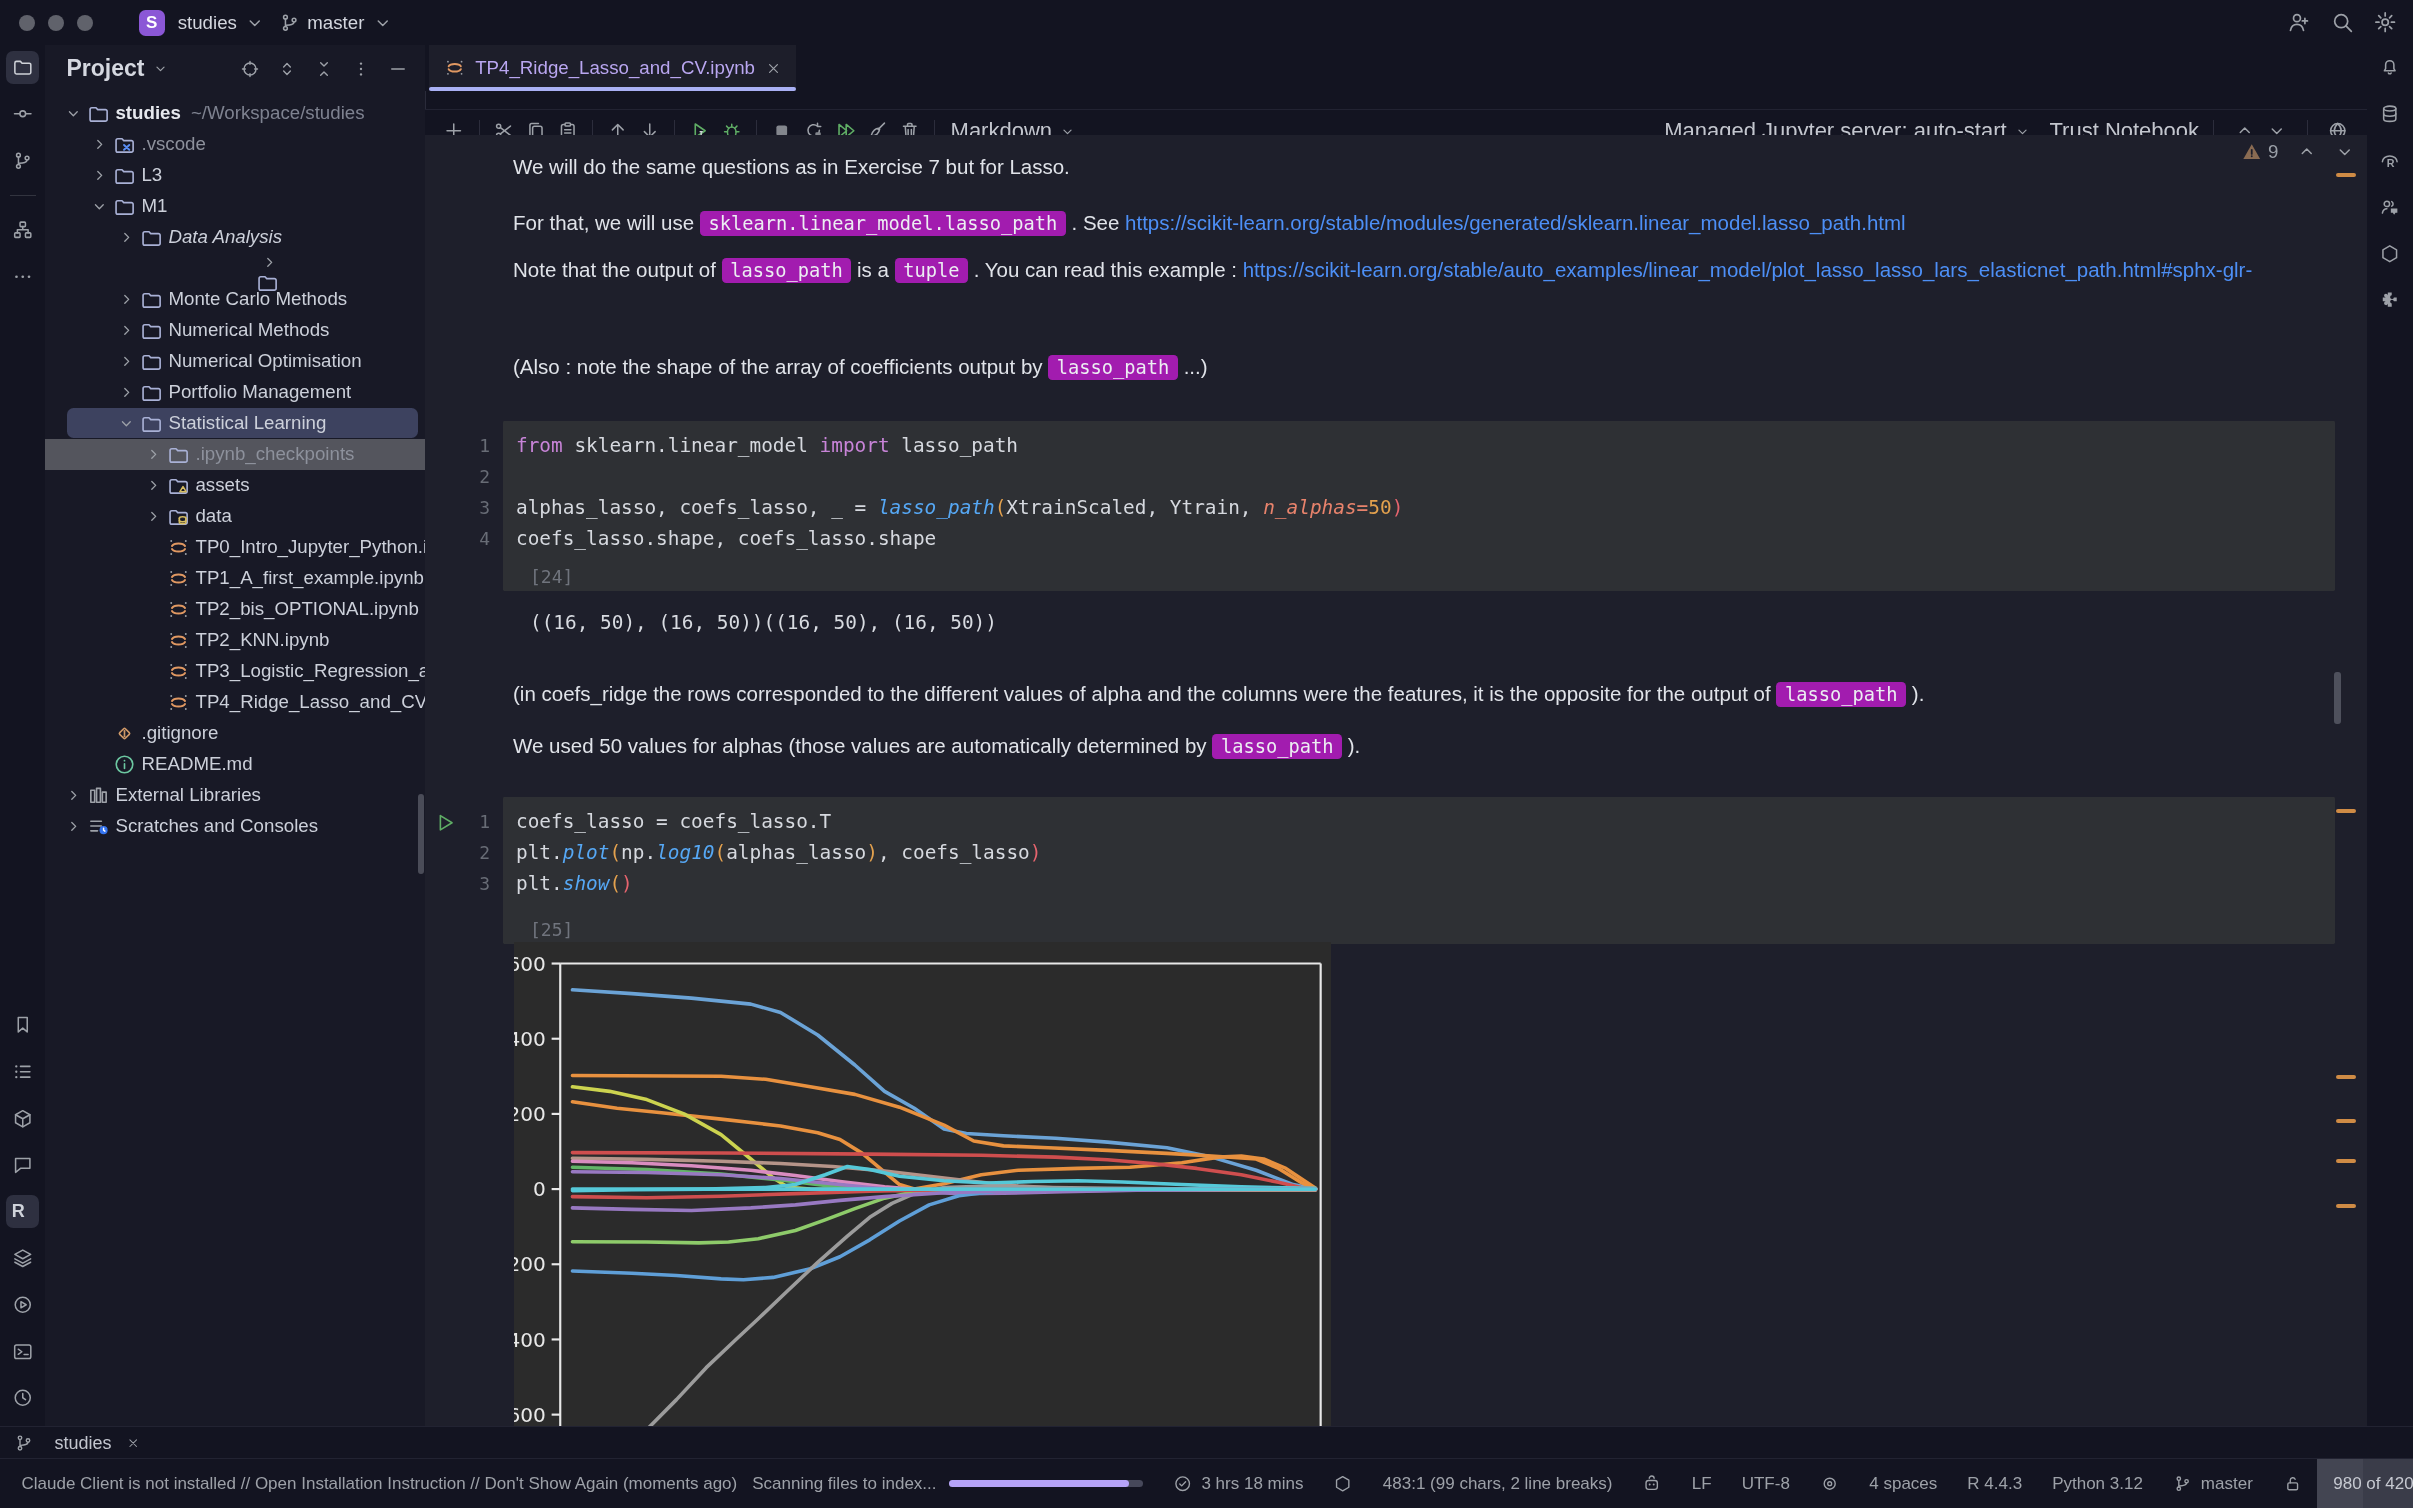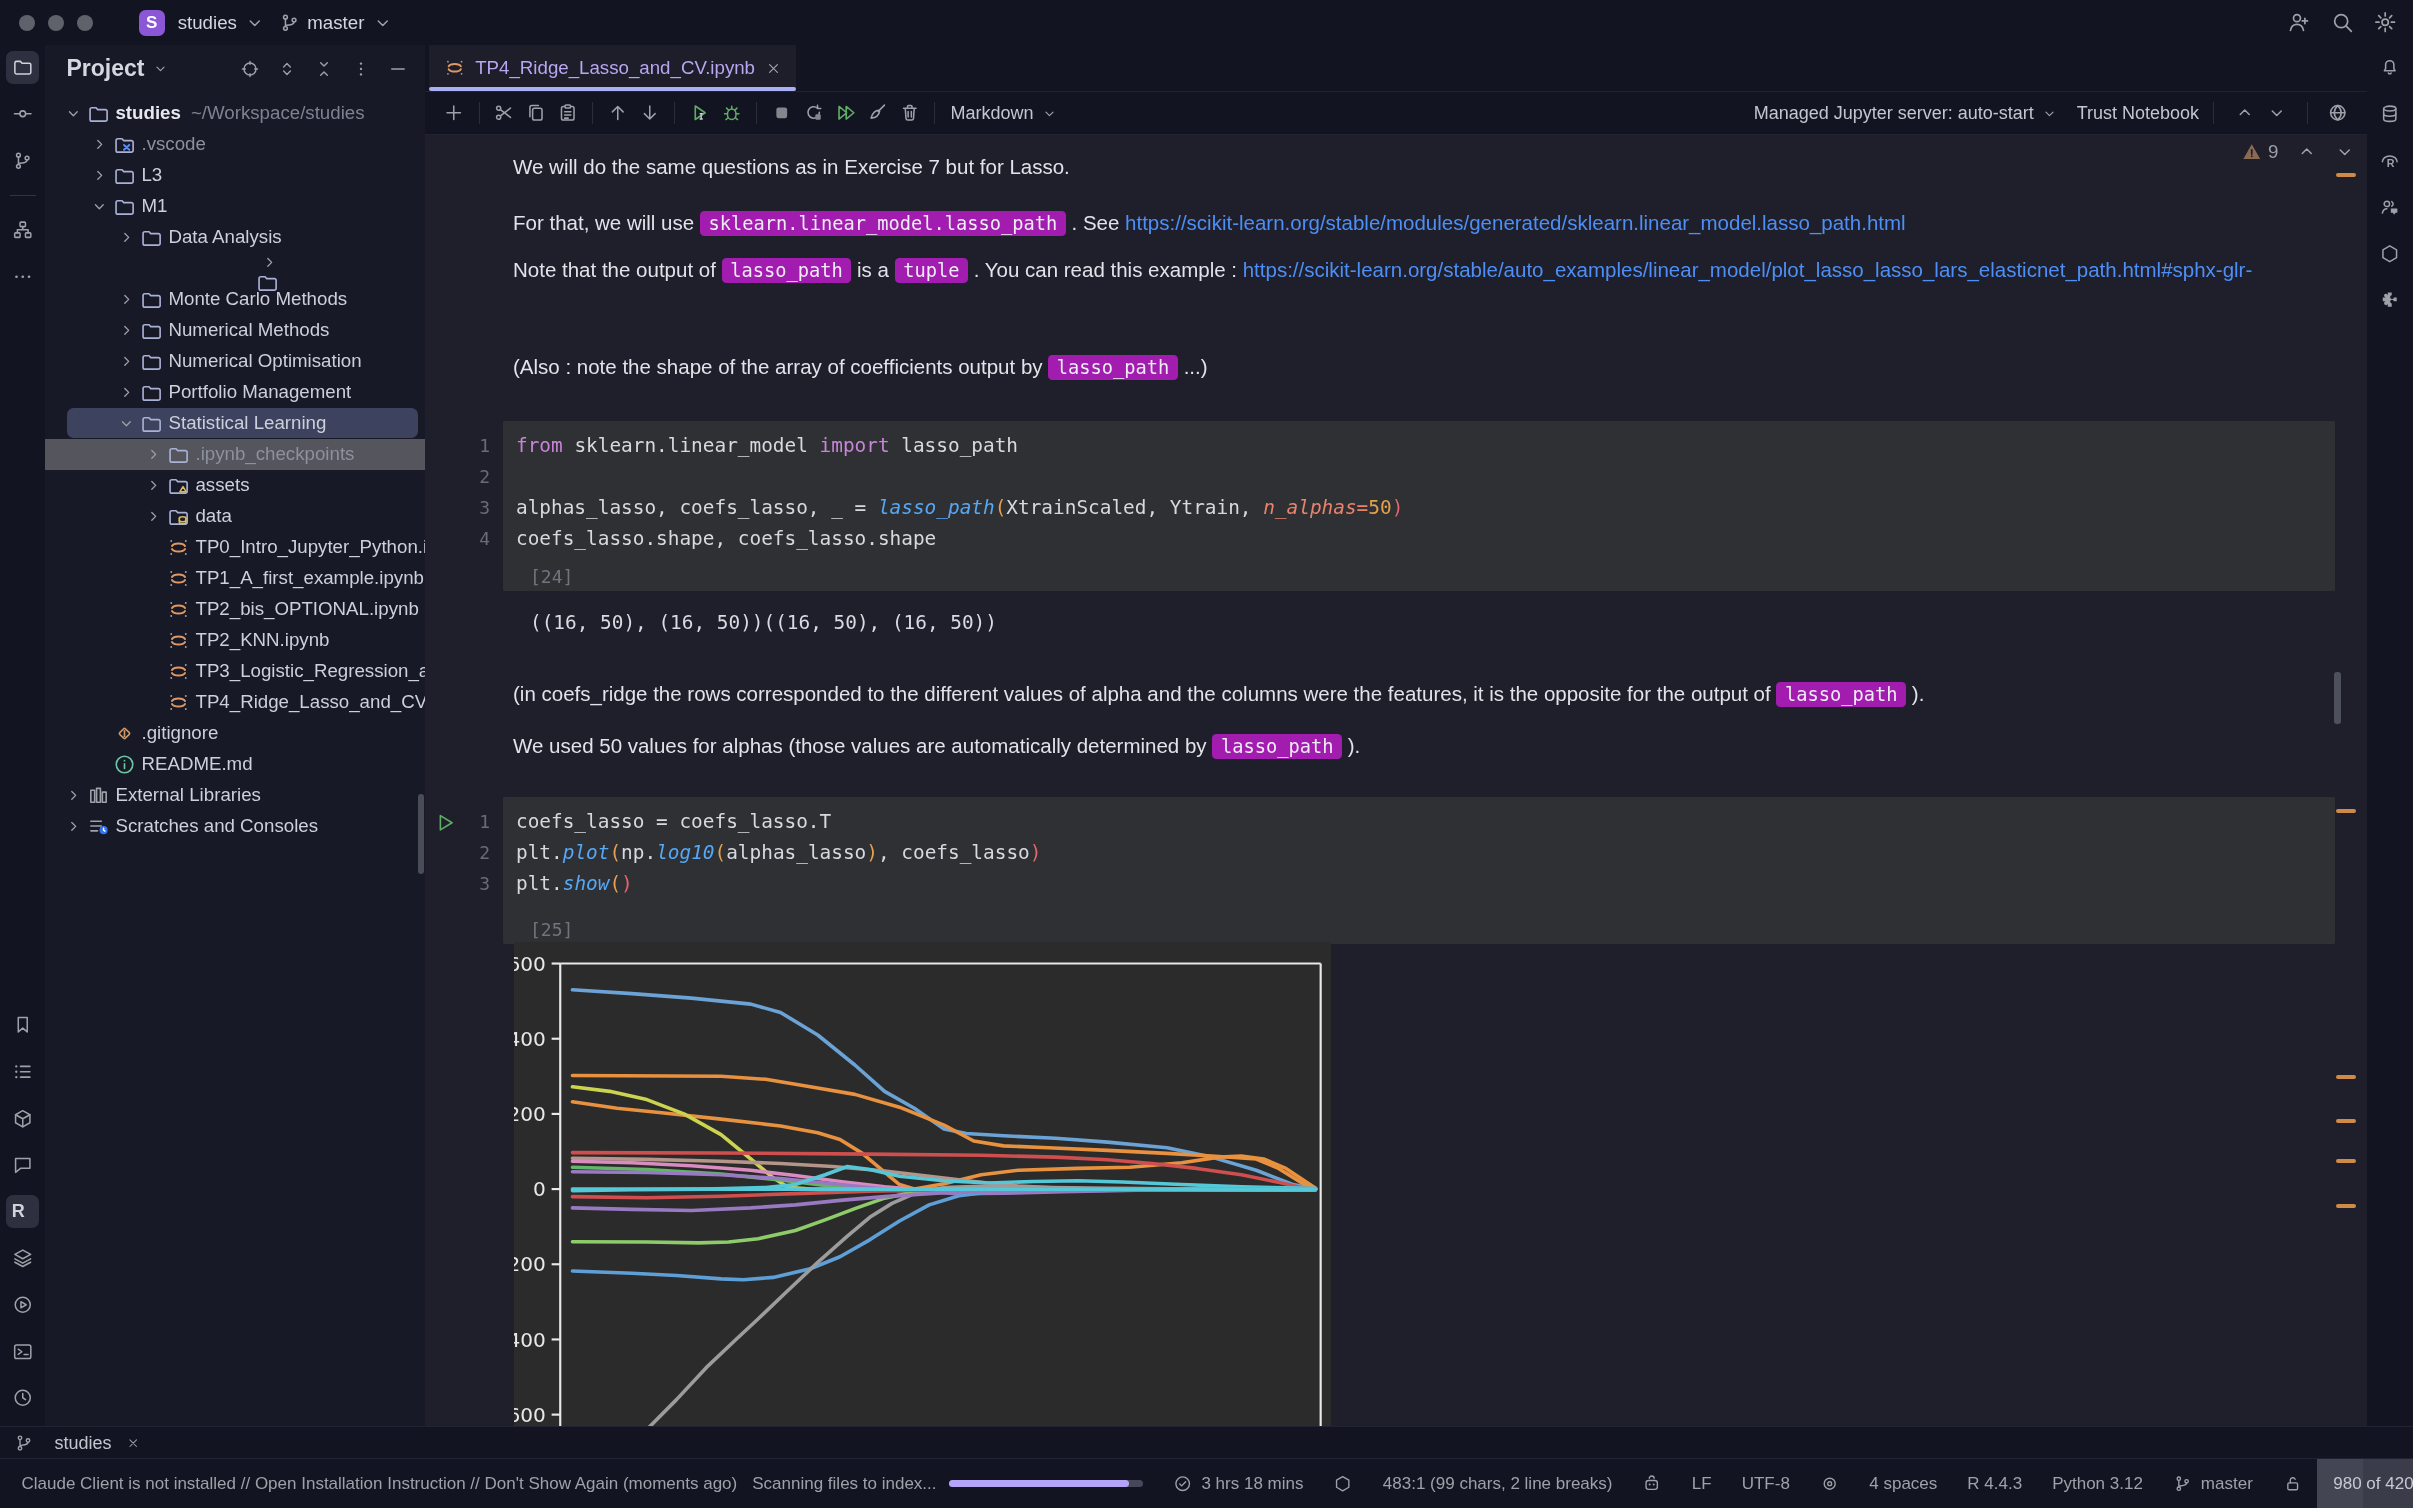--- a/index.html
+++ b/index.html
@@ -41,21 +41,21 @@
   .row.sel::before{content:"";position:absolute;left:21.5px;right:7.2px;top:0.7px;bottom:0.7px;background:#3d425f;border-radius:6.5px;}
   .row.hov{background:#54555d;}
   .panel-thumb{position:absolute;right:1.4px;top:749px;width:5.7px;height:80px;border-radius:2.9px;background:#4a4c58;}
   
   .editor{position:absolute;left:425px;top:45px;right:46px;bottom:80px;}
   .tabbar{height:46px;background:#131421;display:flex;align-items:flex-end;}
   .tab{display:inline-flex;align-items:center;gap:10px;height:46px;padding:0 14.4px;margin-left:4.3px;background:#1d1e2a;position:relative;font-size:18.7px;color:#b9a6f0;}
   .tab::after{content:"";position:absolute;left:0;right:0;bottom:0;height:3.6px;background:#a9b0f4;border-radius:2.2px;}
   .tab .ic{width:21.5px;height:21.5px;}
   .tab .close{width:17px;height:17px;}
-  .toolbar{height:44px;background:#131421;border-top:0.7px solid #222332;border-bottom:0.7px solid #222332;display:flex;align-items:center;padding:0 13px;box-sizing:border-box;font-size:18px;color:#c3c6ce;}
+  .toolbar{height:44px;background:#131421;border-top:0.7px solid #222332;border-bottom:0.7px solid #222332;display:flex;align-items:center;padding:0 13px;box-sizing:border-box;font-size:22px;color:#c3c6ce;margin-top:18px;}
   .tbtn{width:32px;height:32px;border-radius:5.7px;display:flex;align-items:center;justify-content:center;flex:none;}
   .tbtn .ic{width:21.5px;height:21.5px;}
   .tsep{width:0.7px;height:21.5px;background:#2c2d3c;margin:0 8.6px;flex:none;}
   .dd{display:flex;align-items:center;gap:7.2px;margin-left:7.2px;}
   .dd .ic{width:17px;height:17px;}
   .toolbar .spacer{flex:1;}
   .content{position:absolute;top:90px;left:0;right:0;bottom:0;background:#1e1f2b;overflow:hidden;}
   
   .md{position:absolute;left:88px;font-size:20.5px;color:#e0e3e9;line-height:43px;white-space:nowrap;}
   .md .chip{background:#a21caf;border-radius:4.3px;padding:2.2px 8.6px;font-family:"DejaVu Sans Mono",monospace;font-size:18.7px;color:#eceef2;}
@@ -357,21 +357,21 @@
               <path d="M7 10l5 5 5-5"></path>
             </svg>
           </span>
           <span class="ticon">
             <svg viewBox="0 0 24 24" fill="none" stroke="#9da1a8" stroke-width="1.7" stroke-linecap="round" stroke-linejoin="round">
               <path stroke="#a9b1d6" d="M3.2 7.8c0-1 .8-1.8 1.8-1.8h4.4l1.8 2h8a1.8 1.8 0 0 1 1.8 1.8v8.4a1.8 1.8 0 0 1-1.8 1.8H5a1.8 1.8 0 0 1-1.8-1.8z"></path>
             </svg>
           </span>
           <span class="lbl">M1</span>
         </div>
-        <div class="row" style="padding-left: 69px;">
+        <div class="row" style="padding-left: 69px; font-style: italic;">
           <span class="chev">
             <svg viewBox="0 0 24 24" fill="none" stroke="#9da1a8" stroke-width="1.7" stroke-linecap="round" stroke-linejoin="round">
               <path d="M10 7l5 5-5 5"></path>
             </svg>
           </span>
           <span class="ticon">
             <svg viewBox="0 0 24 24" fill="none" stroke="#9da1a8" stroke-width="1.7" stroke-linecap="round" stroke-linejoin="round">
               <path stroke="#a9b1d6" d="M3.2 7.8c0-1 .8-1.8 1.8-1.8h4.4l1.8 2h8a1.8 1.8 0 0 1 1.8 1.8v8.4a1.8 1.8 0 0 1-1.8 1.8H5a1.8 1.8 0 0 1-1.8-1.8z"></path>
             </svg>
           </span>

